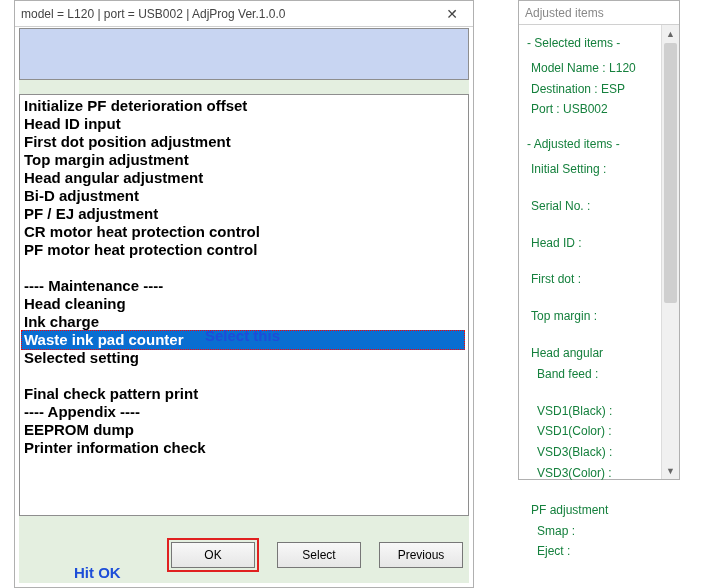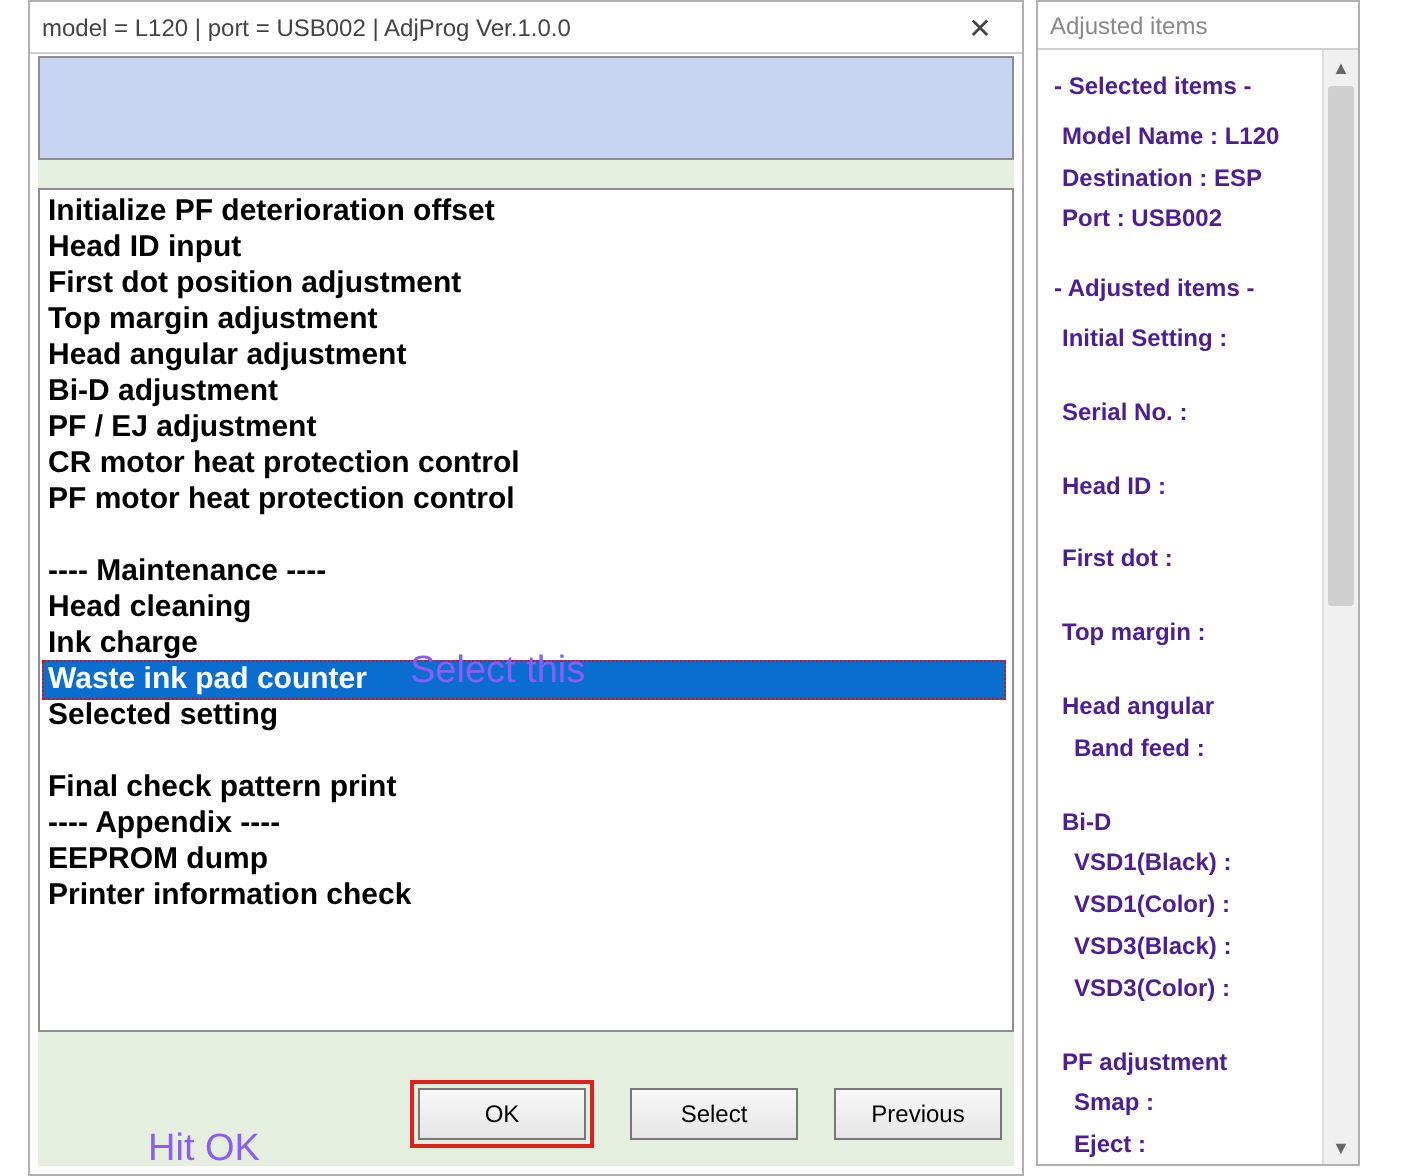--- a/index.html
+++ b/index.html
@@ -10,21 +10,21 @@
     background: #ffffff;
     width: 707px;
     height: 588px;
     overflow: hidden;
     position: relative;
   }
   .main-window {
     position: absolute;
     left: 14px;
     top: 0;
-    width: 498px;
+    width: 460px;
     height: 588px;
     border: 1px solid #b0b0b0;
     box-sizing: border-box;
     background: #fff;
   }
   .titlebar {
     height: 25px;
     border-bottom: 1px solid #d0d0d0;
     display: flex;
     align-items: center;
@@ -104,31 +104,31 @@
     align-items: center;
     justify-content: center;
   }
   .ok-highlight {
     border: 2px solid #e02020;
     padding: 2px;
     display: inline-flex;
   }
   .annotation-select {
     position: absolute;
-    color: #8b5cf6;
-    font-weight: normal;
+    color: #1d4ed8;
+    font-weight: bold;
     font-family: "Comic Sans MS", cursive, sans-serif;
-    font-size: 19px;
+    font-size: 15px;
   }
   .side-panel {
     position: absolute;
     left: 518px;
     top: 0;
     width: 162px;
-    height: 583px;
+    height: 480px;
     border: 1px solid #b0b0b0;
     box-sizing: border-box;
     background: #fff;
   }
   .side-title {
     height: 23px;
     border-bottom: 1px solid #d0d0d0;
     padding: 0 6px;
     font-size: 12px;
     color: #888;
@@ -140,22 +140,22 @@
     top: 24px;
     left: 0;
     right: 0;
     bottom: 0;
     display: flex;
   }
   .side-content {
     flex: 1;
     padding: 8px 4px 8px 8px;
     font-size: 12px;
-    font-weight: bold;
-    color: #4c1d95;
+    font-weight: normal;
+    color: #15803d;
     line-height: 1.4;
   }
   .side-content .section-head { margin: 2px 0 8px 0; }
   .side-content .line { margin: 4px; }
   .side-content .gap { height: 12px; }
   .side-scroll {
     width: 17px;
     background: #f0f0f0;
     border-left: 1px solid #dcdcdc;
     position: relative;
@@ -243,21 +243,20 @@
       <div class="gap"></div>
       <div class="line">Head ID :</div>
       <div class="gap"></div>
       <div class="line">First dot :</div>
       <div class="gap"></div>
       <div class="line">Top margin :</div>
       <div class="gap"></div>
       <div class="line">Head angular</div>
       <div class="line indent">Band feed :</div>
       <div class="gap"></div>
-      <div class="line">Bi-D</div>
       <div class="line indent">VSD1(Black) :</div>
       <div class="line indent">VSD1(Color) :</div>
       <div class="line indent">VSD3(Black) :</div>
       <div class="line indent">VSD3(Color) :</div>
       <div class="gap"></div>
       <div class="line">PF adjustment</div>
       <div class="line indent">Smap :</div>
       <div class="line indent">Eject :</div>
     </div>
     <div class="side-scroll">

